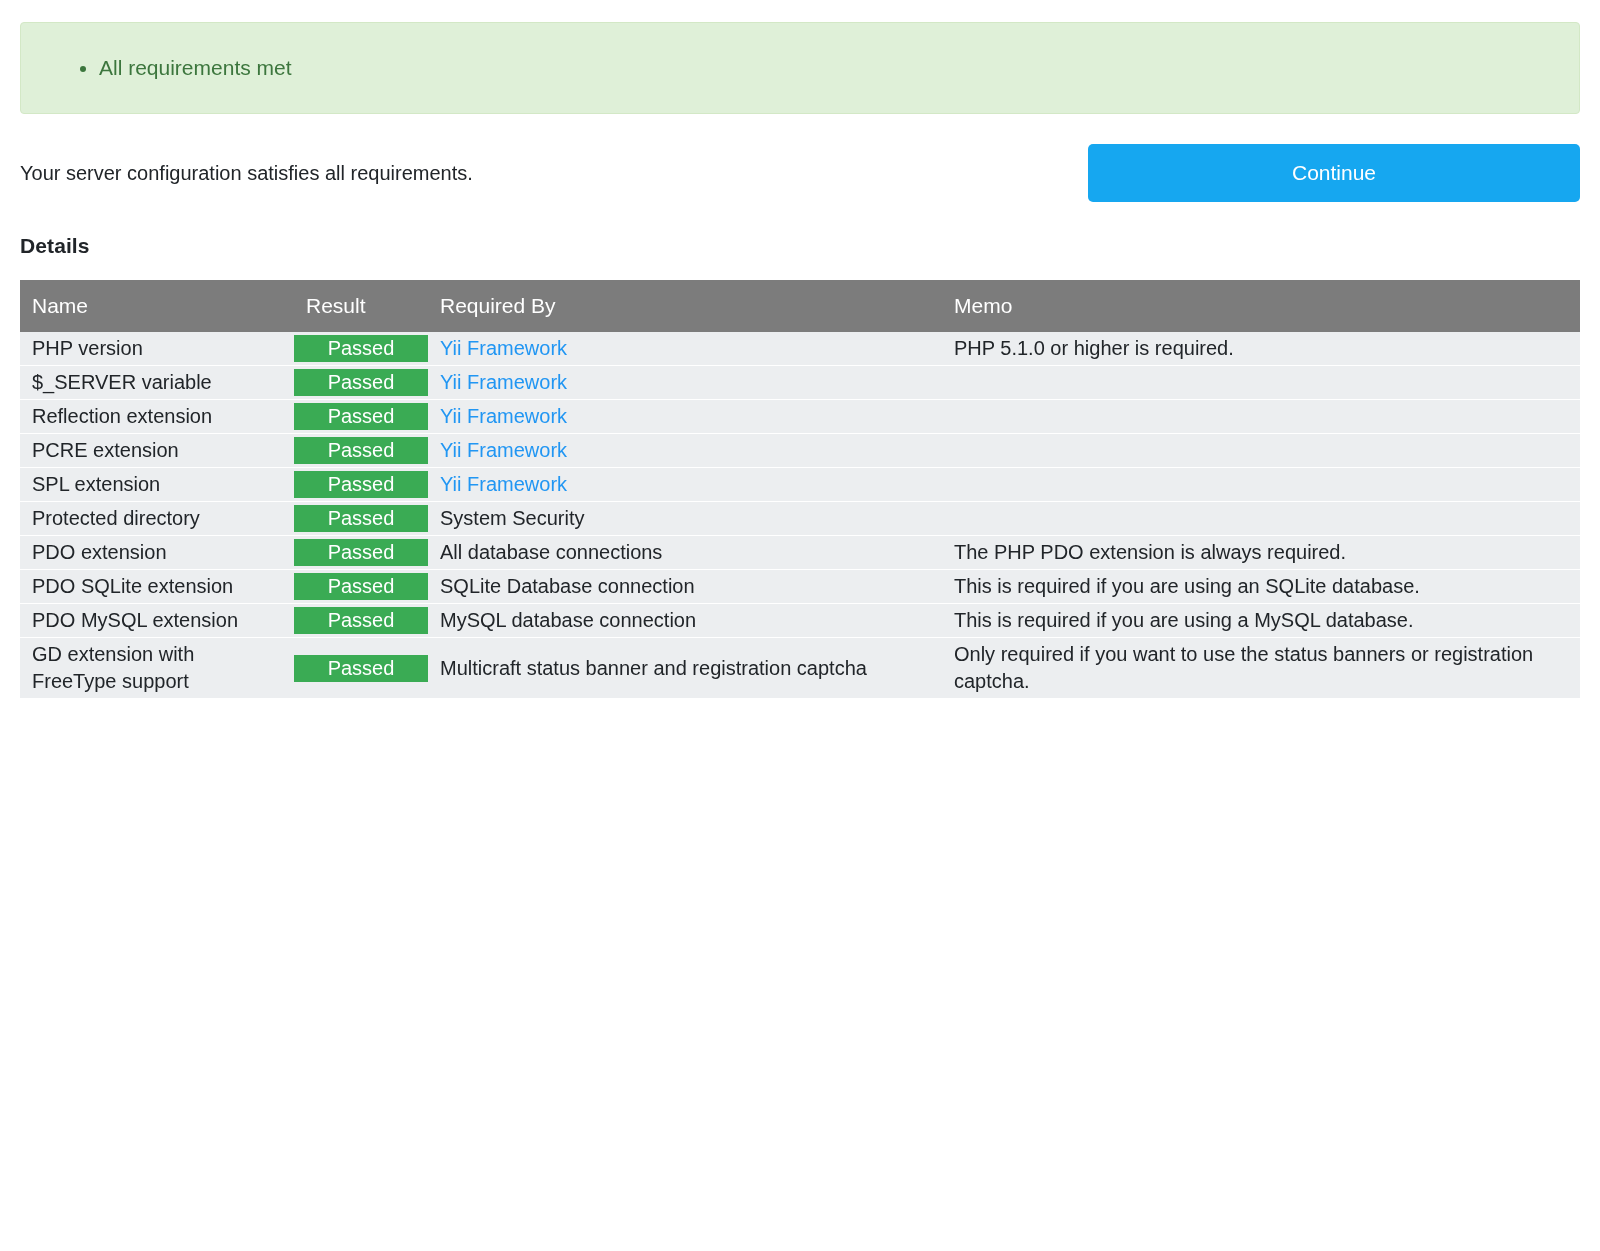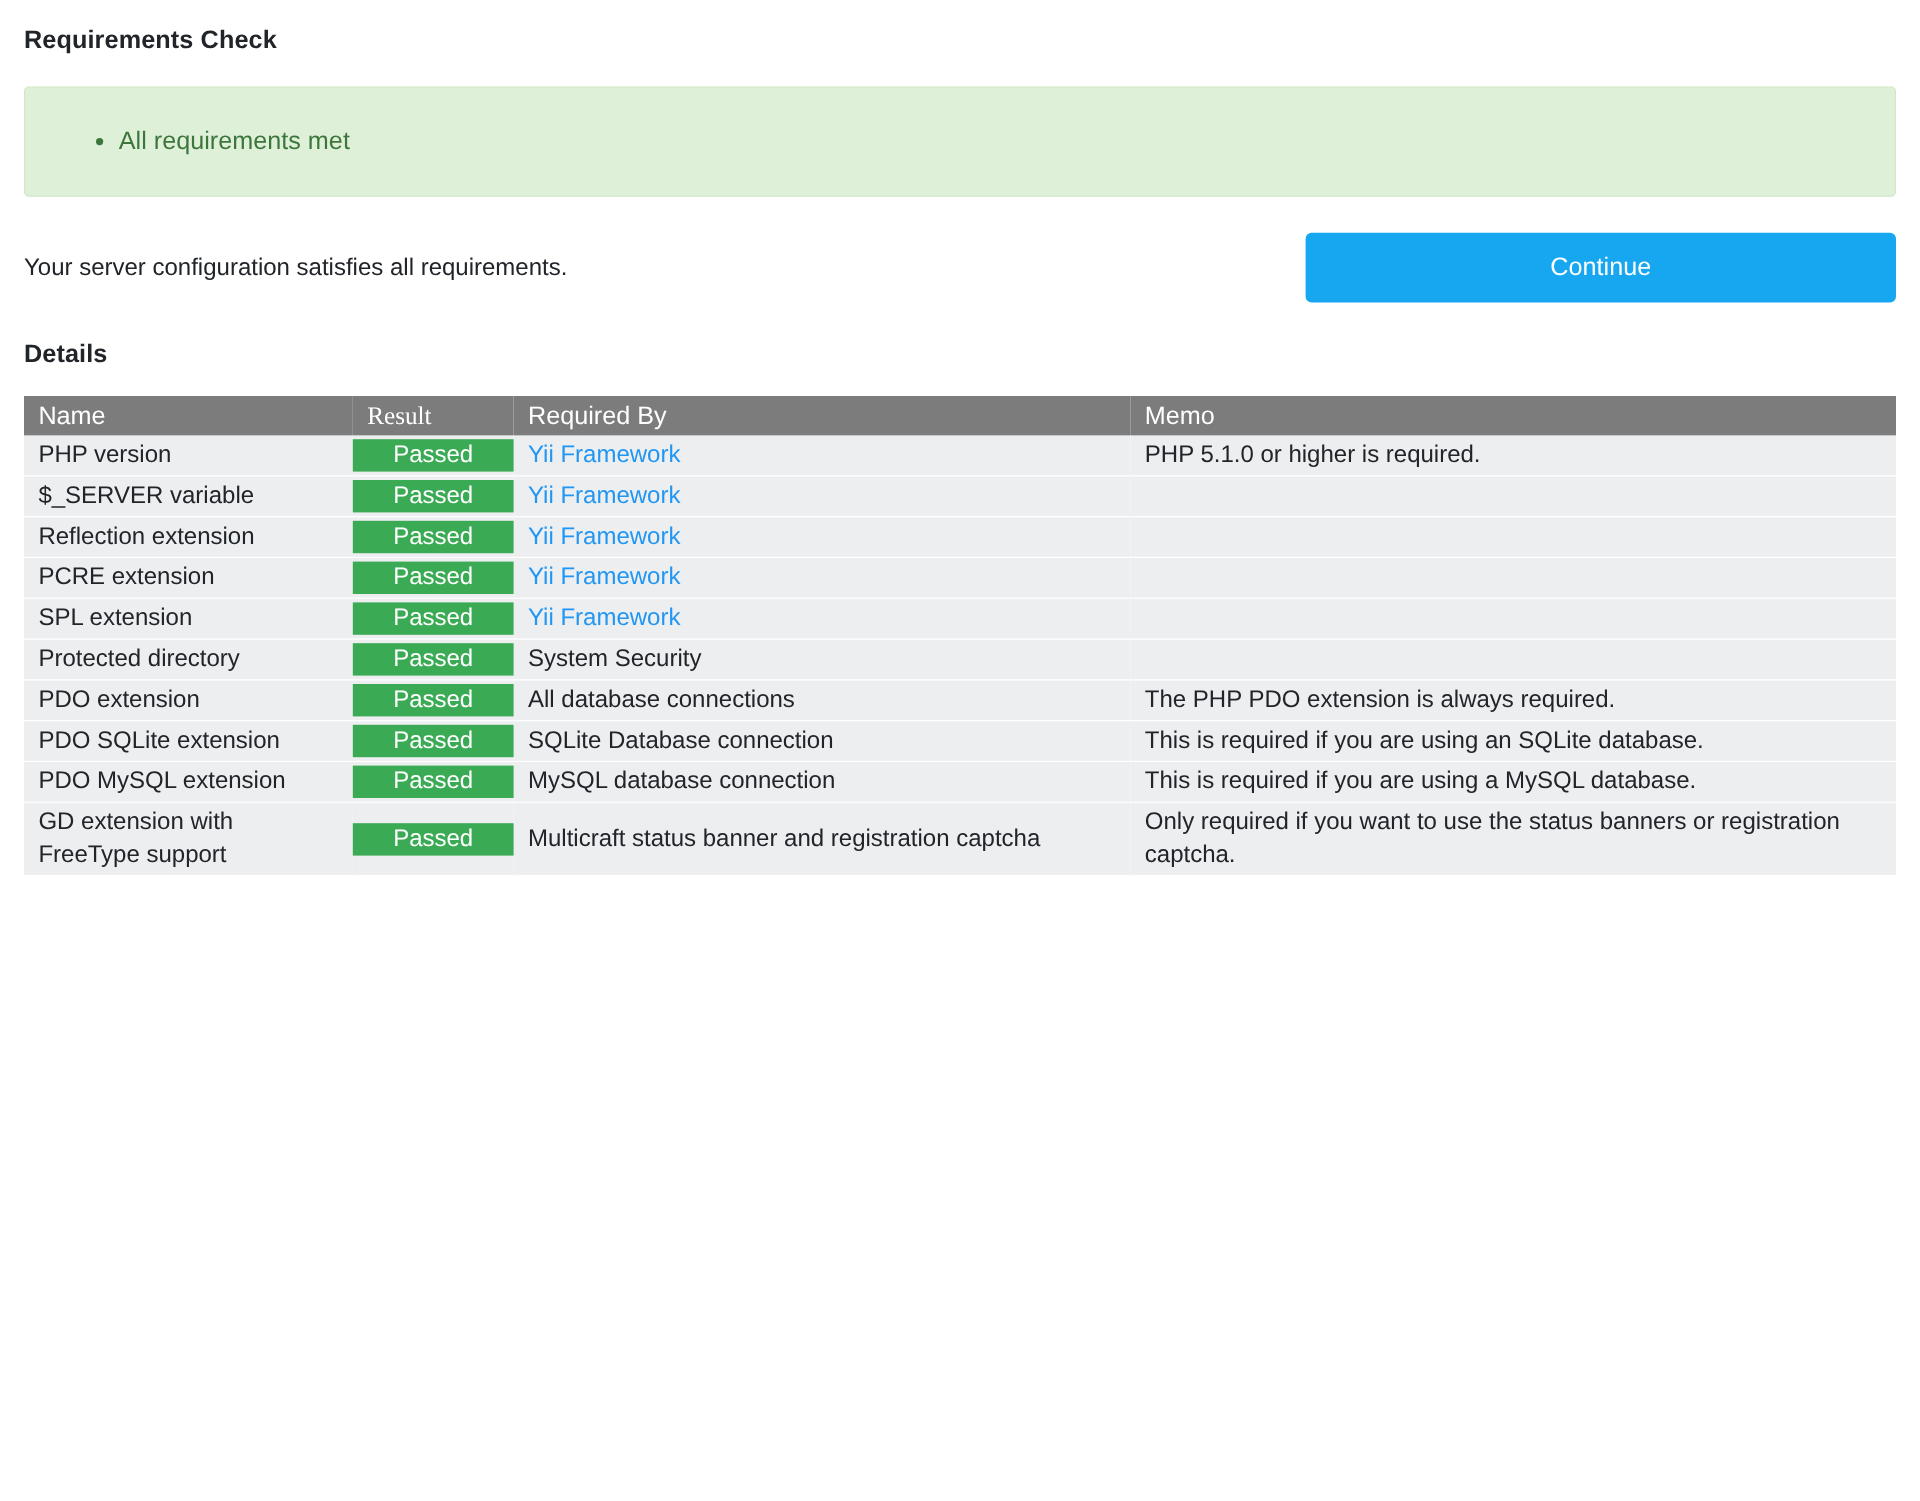--- a/index.html
+++ b/index.html
@@ -80,26 +80,26 @@
     width: 100%;
     border-collapse: collapse;
     table-layout: fixed;
     font-size: 20px;
   }
   table.details thead th {
     background: #7c7c7c;
     color: #ffffff;
     font-weight: normal;
     text-align: left;
-    padding: 4px 12px;
+    padding: 14px 12px;
     font-size: 21px;
     border: none;
   }
   table.details th.col-name { width: 250px; }
-  table.details th.col-result { width: 110px; font-family: Liberation Serif, serif; }
+  table.details th.col-result { width: 110px; }
   table.details th.col-reqby { width: 490px; }
   table.details th.col-memo { width: auto; }
   table.details tbody tr {
     background: #eceef0;
     border-bottom: 1px solid #ffffff;
   }
   table.details tbody td {
     padding: 3px 12px;
     vertical-align: middle;
     color: #212529;
@@ -125,21 +125,20 @@
   a.link {
     color: #2196f3;
     text-decoration: none;
   }
 </style>
 </head>
 <body>
 
 <div class="page">
 
-  <h1 class="section-title">Requirements Check</h1>
 
   <div class="alert-success">
     <ul>
       <li>All requirements met</li>
     </ul>
   </div>
 
   <div class="status-row">
     <div class="status-text">Your server configuration satisfies all requirements.</div>
     <button class="btn-continue">Continue</button>

